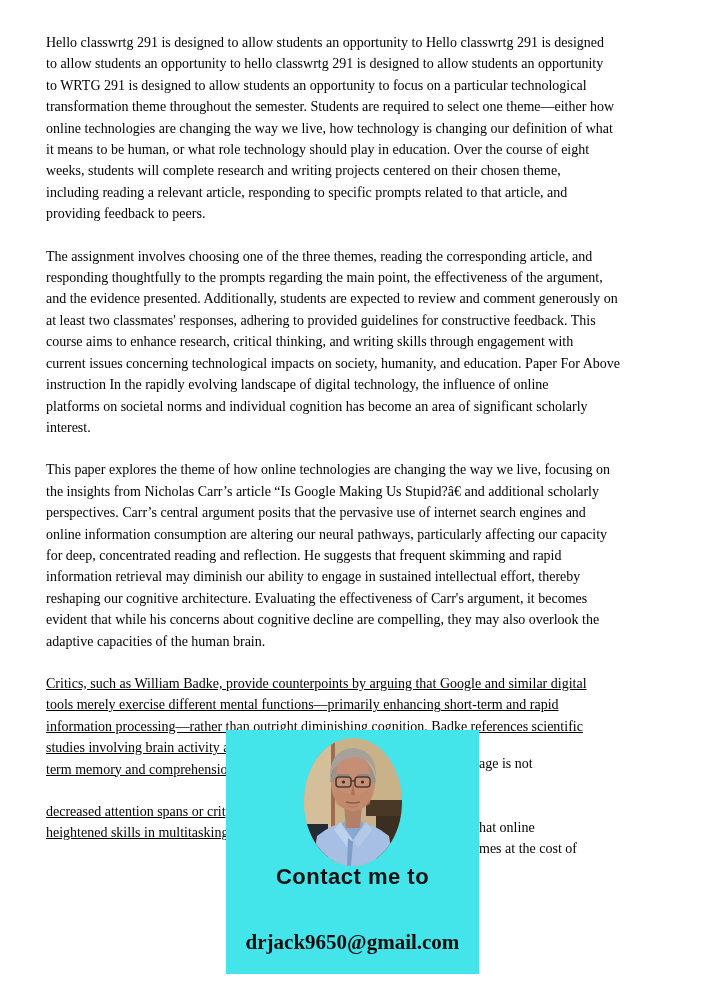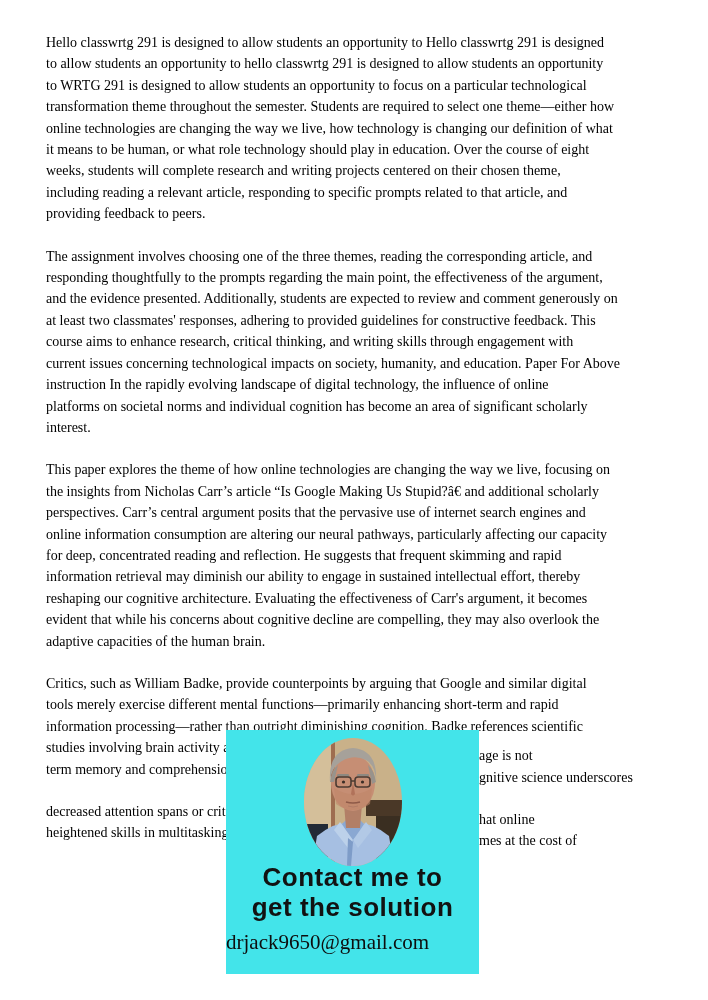--- a/index.html
+++ b/index.html
@@ -14,24 +14,24 @@
   }
   .doc {
     position: absolute;
     left: 46px;
     top: 32px;
     width: 640px;
     font-size: 14px;
     line-height: 21.4px;
   }
   .para { margin: 0 0 21px 0; white-space: pre-line; }
-  .para-block { margin: 4px 0 21px 0; }
+  .para-block { margin: 4px 0 21px 0; text-decoration: underline; }
   .plain { white-space: pre-line; }
   .sline { position: relative; height: 21.4px; line-height: 21.4px; white-space: nowrap; }
-  .rf { position: absolute; left: 433px; top: 8px; }
+  .rf { position: absolute; left: 433px; top: 16px; }
   .overlay {
     position: absolute;
     left: 226px;
     top: 730px;
     width: 253px;
     height: 244px;
     background: #43e4ea; 
     z-index: 10;
   }
   .photo-wrap {
@@ -43,33 +43,33 @@
     height: 128px;
   }
   .headline {
     position: absolute;
     top: 132px;
     left: 0;
     width: 100%;
     text-align: center;
     font-family: "Liberation Sans", "DejaVu Sans", sans-serif;
     font-weight: 700;
-    font-size: 26px;
+    font-size: 22px;
     line-height: 30px;
     color: #121212;
     letter-spacing: 0.5px;
   }
   .email {
     position: absolute;
     top: 199px;
     left: 0;
     width: 100%;
-    text-align: left;
+    text-align: center;
     font-family: "Liberation Serif", "DejaVu Serif", serif;
-    font-weight: 400;
+    font-weight: 700;
     font-size: 21px;
     line-height: 26px;
     color: #0d0d0d;
   }
 </style>
 </head>
 <body>
 
 <div class="page">
 
@@ -105,21 +105,20 @@
     <div class="para-block">
       <div class="plain">Critics, such as William Badke, provide counterpoints by arguing that Google and similar digital
 tools merely exercise different mental functions—primarily enhancing short-term and rapid
 information processing—rather than outright diminishing cognition. Badke references scientific</div>
       <div class="sline">
         <span class="lf">studies involving brain activity a</span>
         <span class="rf">age is not</span>
       </div>
       <div class="sline">
         <span class="lf">term memory and comprehensio</span>
-        <span class="rf">gnitive science underscores</span>
       </div>
     </div>
 
     <div class="para-block">
       <div class="sline">
         <span class="lf">decreased attention spans or crit</span>
         <span class="rf">hat online</span>
       </div>
       <div class="sline">
         <span class="lf">heightened skills in multitasking</span>
@@ -170,18 +169,17 @@
 
           <path d="M49,44 L47,56 Q49,59 51,56 Z" fill="#b1725a"></path>
 
           <path d="M42,64 Q49,66 56,64" fill="none" stroke="#8e5a48" stroke-width="1.6"></path>
           <path d="M44,68 Q49,70 54,68" fill="none" stroke="#b17c66" stroke-width="1"></path>
         </g>
       </svg>
     </div>
     <div class="headline">
       <div>Contact me to</div>
-      <div>get the solution</div>
     </div>
     <div class="email">drjack9650@gmail.com</div>
   </div>
 
 </div>
 
 </body></html>

